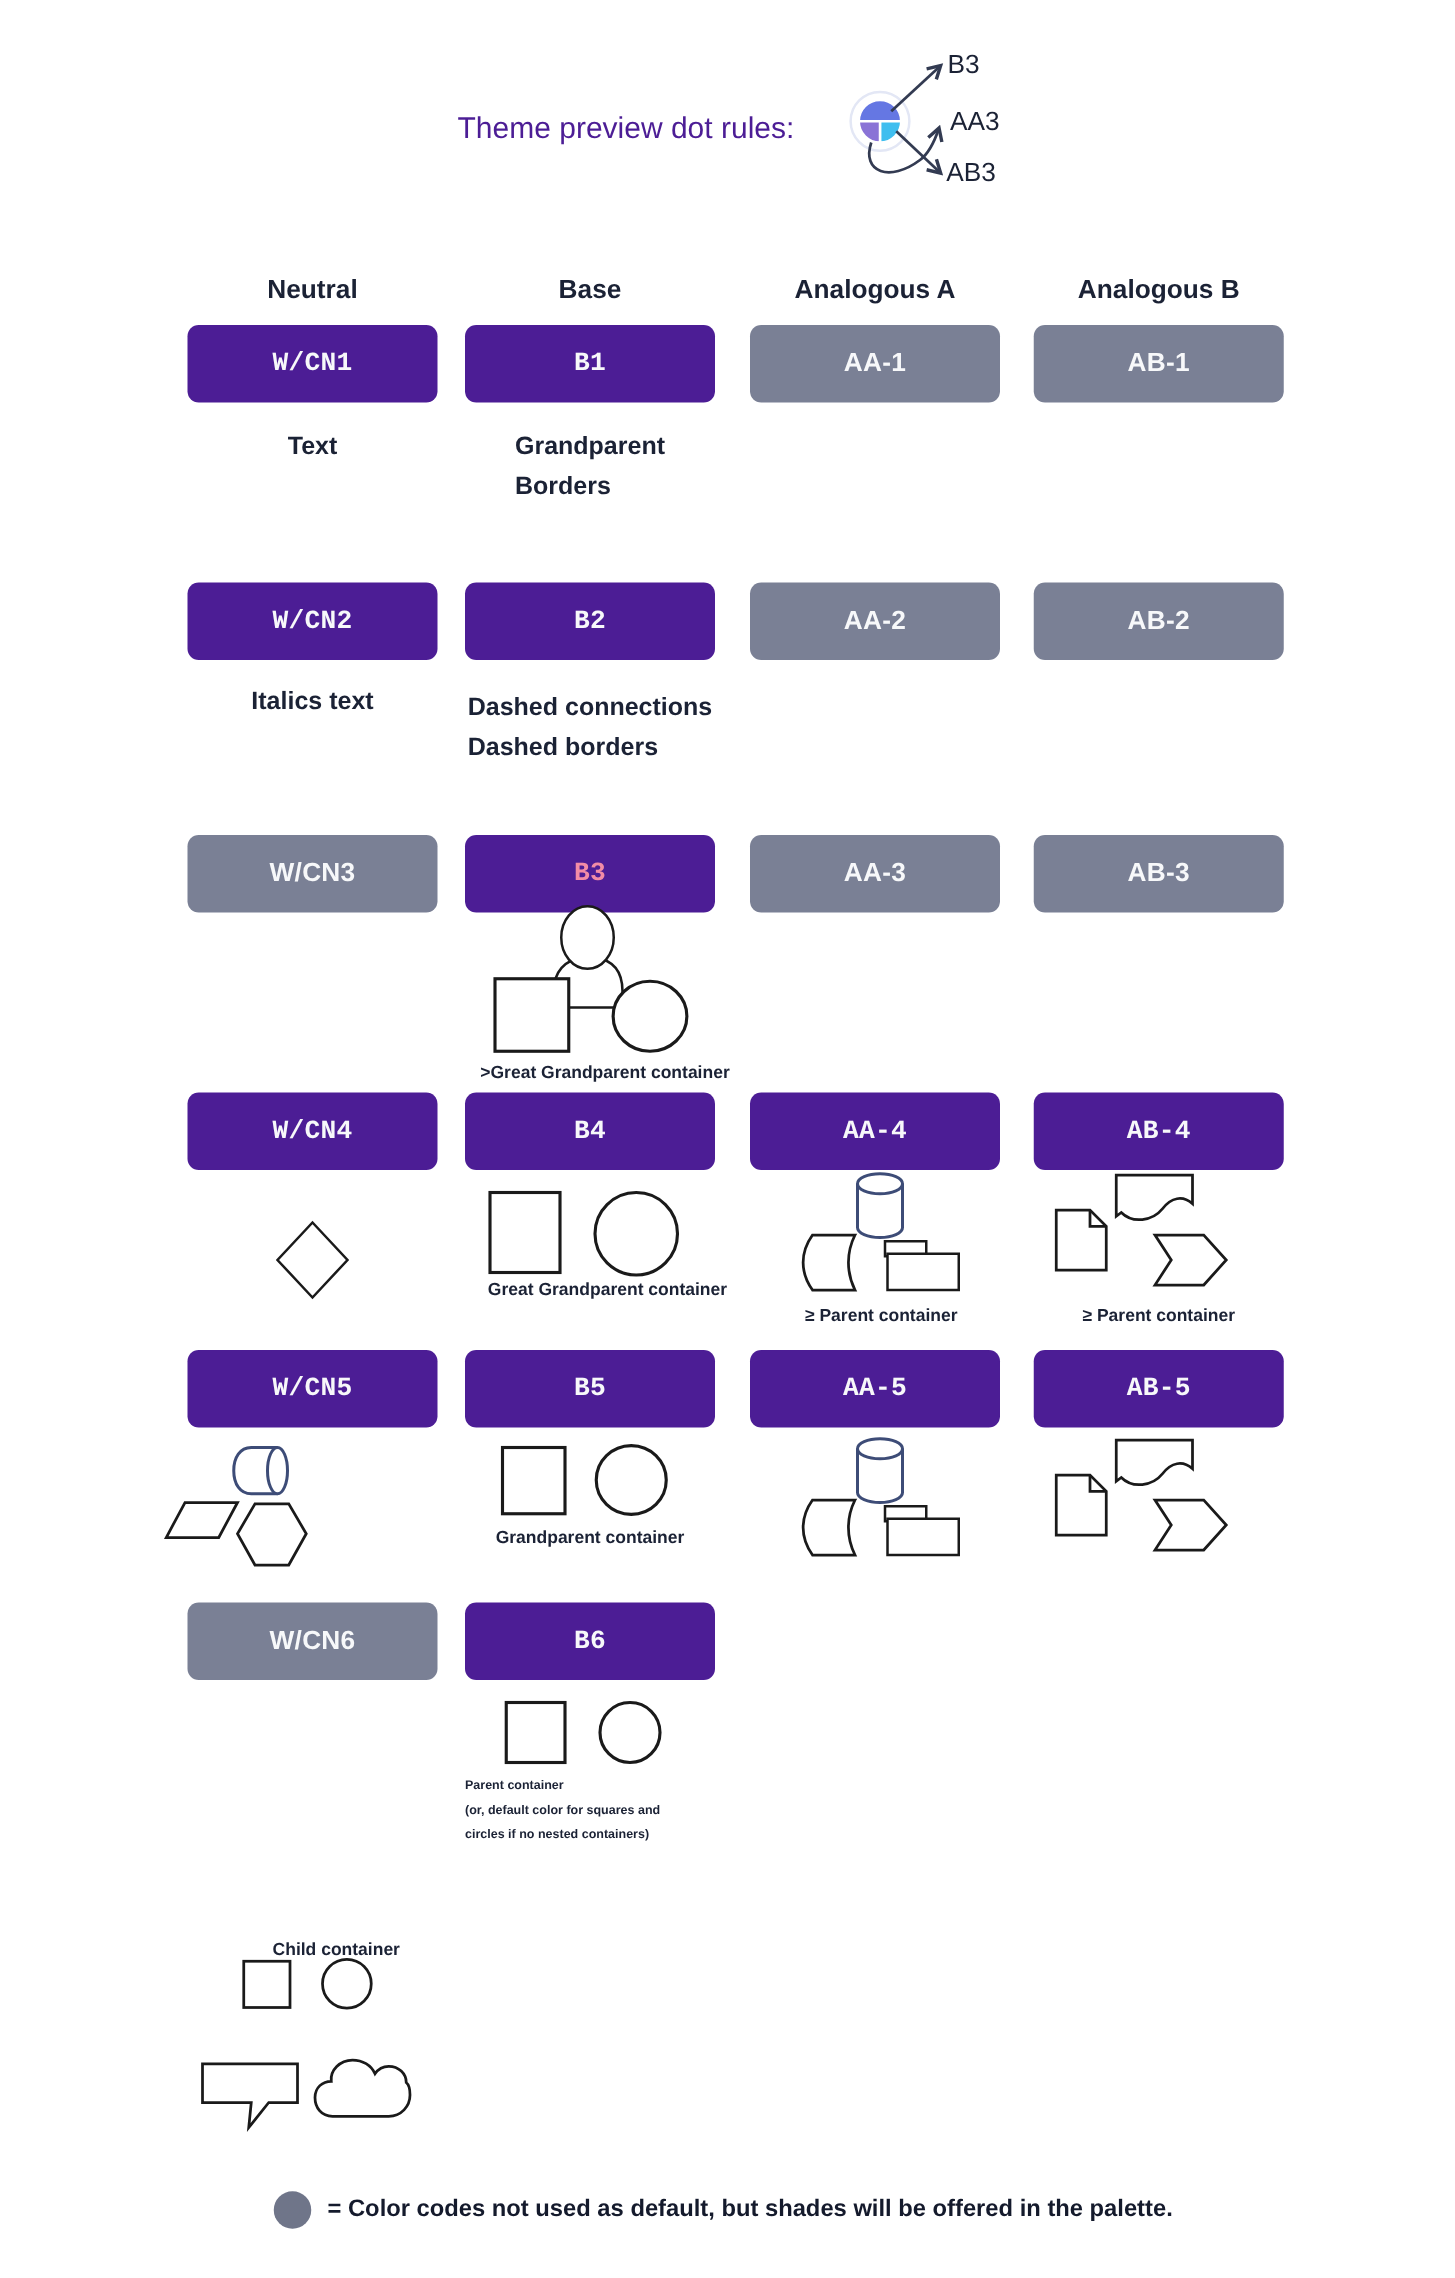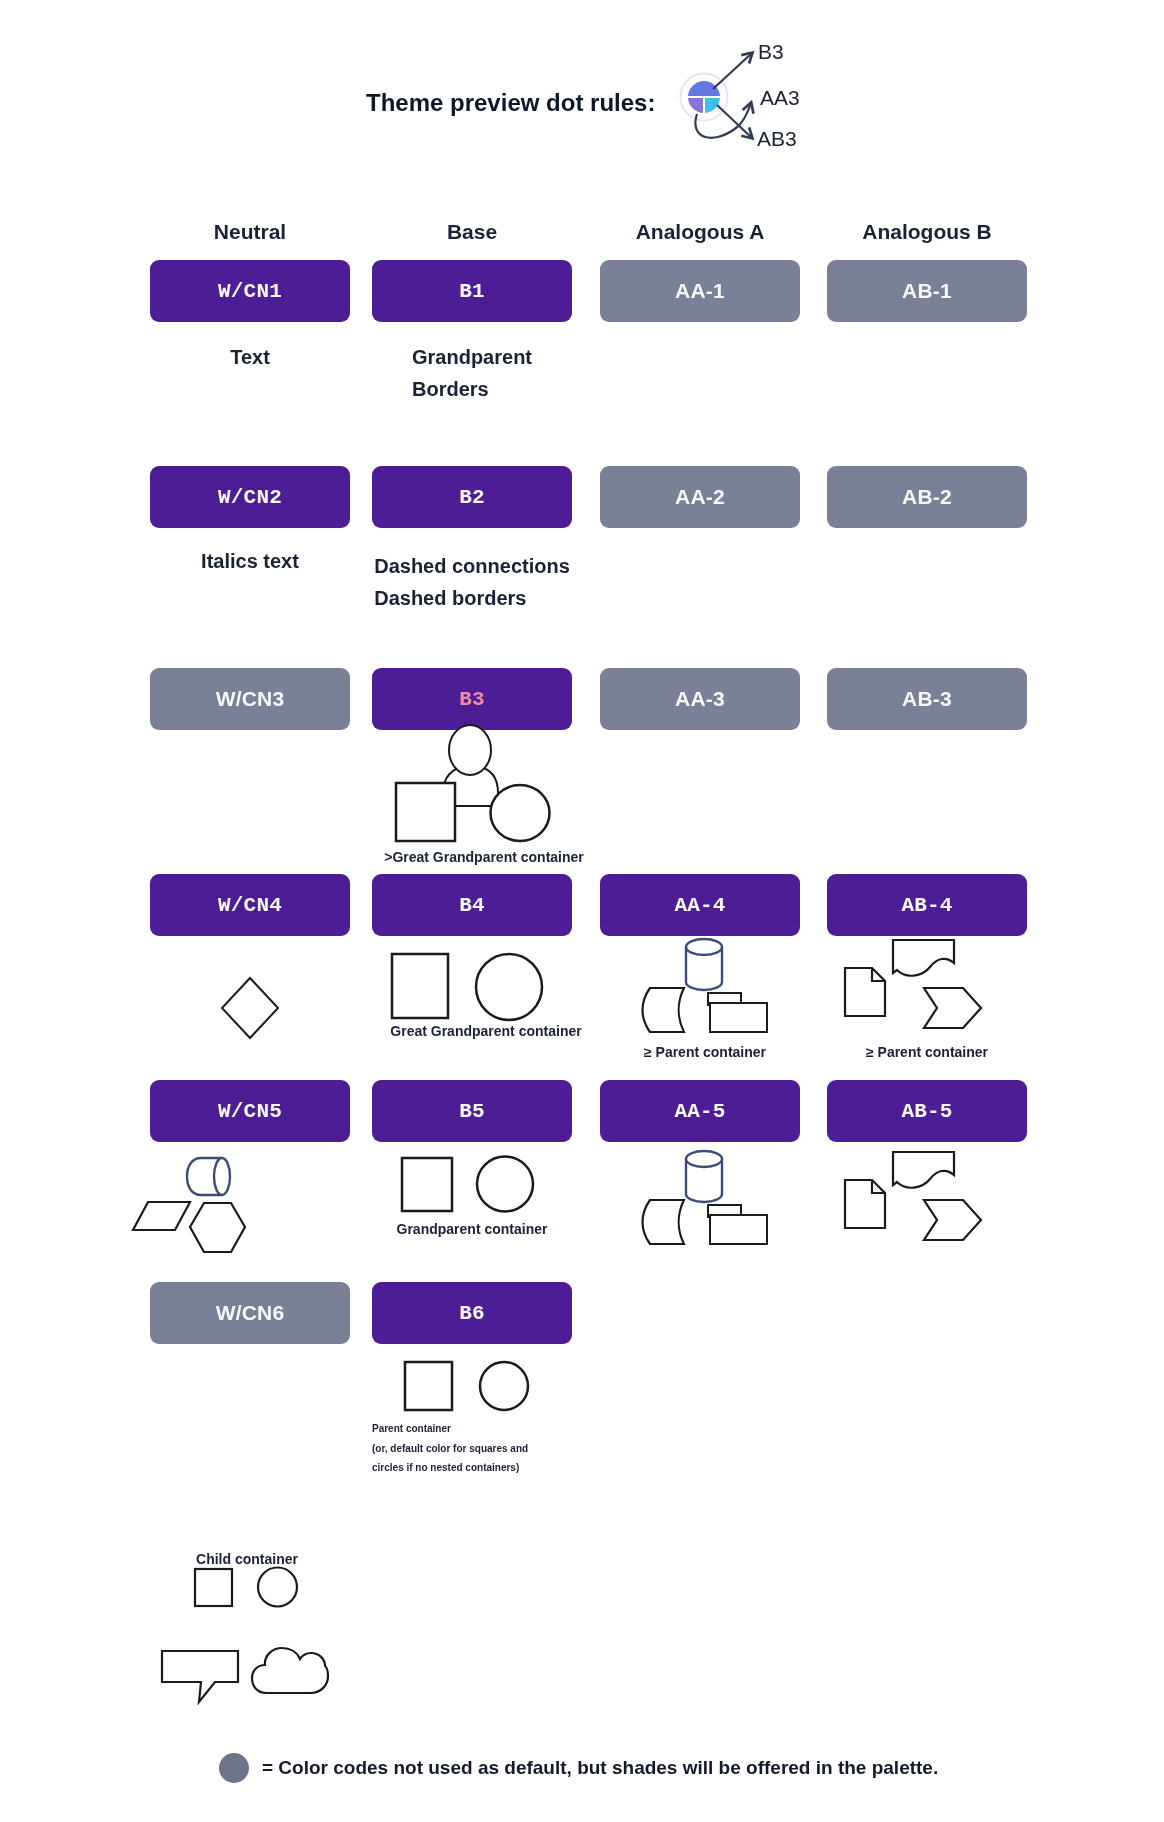--- a/index.html
+++ b/index.html
@@ -2,21 +2,21 @@
 <html><head>
 <meta charset="utf-8">
 <style>
   html,body{margin:0;padding:0;background:#ffffff;}
   #canvas{
     position:relative;width:1164px;height:1822px;background:#fff;overflow:hidden;
     font-family:"Liberation Sans", sans-serif;color:#1B2235;
   }
   .abs{position:absolute;}
   .title{
-    font-size:24px;font-weight:700;color:#0f172a;white-space:nowrap;
+    font-size:24px;font-weight:400;color:#4c1d95;white-space:nowrap;
   }
   .legend-label{
     font-size:21px;font-weight:400;color:#1B2235;white-space:nowrap;
   }
   .col-header{
     width:200px;text-align:center;font-size:21px;font-weight:700;color:#1B2235;
   }
   .badge{
     width:200px;height:62px;border-radius:9px;display:flex;align-items:center;justify-content:center;
     font-size:21px;font-weight:700;letter-spacing:.2px;
@@ -192,18 +192,18 @@
 
   <div class="abs badge gray" style="left:150px;top:1282px;">W/CN6</div>
   <div class="abs badge navy" style="left:372px;top:1282px;">B6</div>
 
   <div class="abs b6cap" style="left:372px;top:1419px;">
     <span style="display:block">Parent container</span>
     <span style="display:block">(or, default color for squares and</span>
     <span style="display:block">circles if no nested containers)</span>
   </div>
 
-  <div class="abs cap-sm cap-sm-center" style="left:142px;top:1550px;width:210px;">Child container</div>
+  <div class="abs cap-sm cap-sm-center" style="left:164px;top:1550px;width:210px;">Child container</div>
 
   <div class="abs footnote-dot" style="left:219px;top:1753px;"></div>
   <div class="abs footnote-text" style="left:262px;top:1757px;">= Color codes not used as default, but shades will be offered in the palette.</div>
 
 </div>
 
 </body></html>

